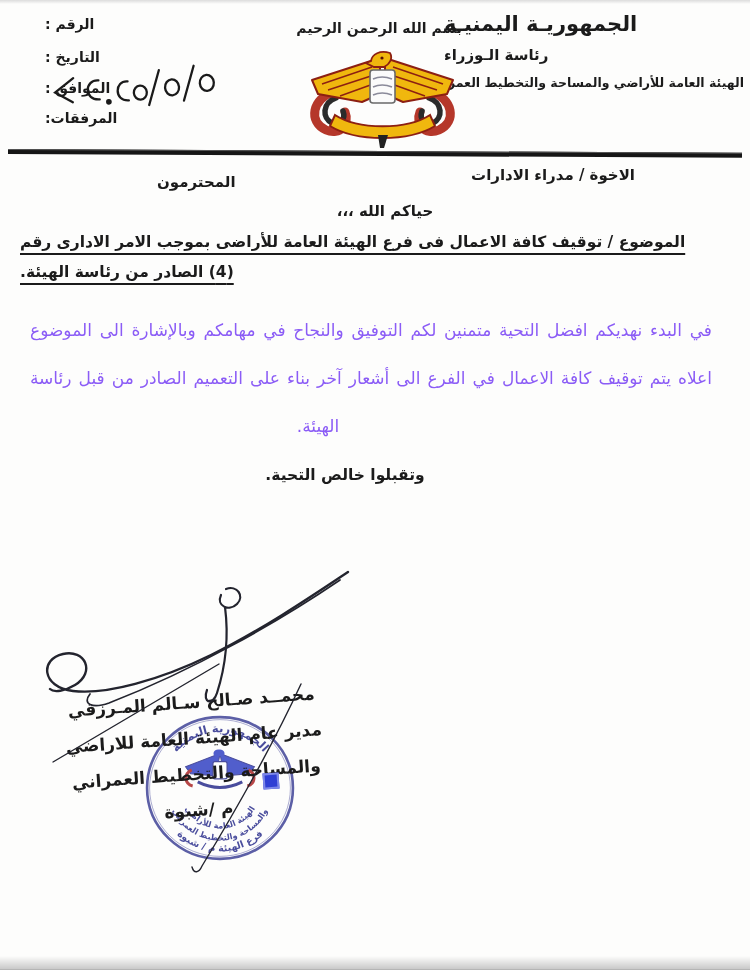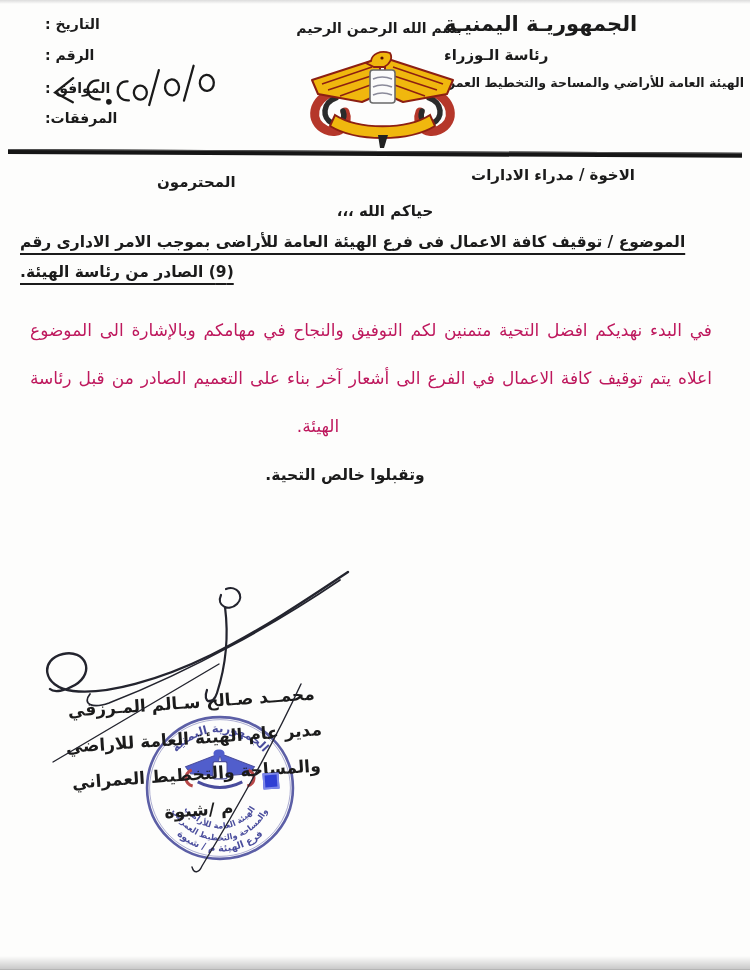--- a/index.html
+++ b/index.html
@@ -35,21 +35,21 @@
   
   .addr-right{position:absolute;top:166px;right:115px;font-weight:bold;font-size:15px;direction:rtl;white-space:nowrap;}
   .addr-left{position:absolute;top:173px;left:157px;font-weight:bold;font-size:15px;direction:rtl;}
   .greeting{position:absolute;top:202px;left:326px;width:118px;text-align:center;
     font-weight:bold;font-size:15px;direction:rtl;white-space:nowrap;}
   .subject{position:absolute;top:233px;left:20px;right:8px;text-align:left;direction:rtl;
     font-weight:bold;font-size:15.5px;}
   .subject .s1,.subject .s2{display:inline-block;white-space:nowrap;
     text-decoration:underline;text-underline-offset:6px;text-decoration-thickness:1.5px;}
   .subject .s2{margin-top:12px;}
-  .bodytext{position:absolute;top:320px;right:38px;left:30px;direction:rtl;font-size:17px;color:#be185d;}
+  .bodytext{position:absolute;top:320px;right:38px;left:30px;direction:rtl;font-size:17px;color:#8b5cf6;}
   .bodytext .b1,.bodytext .b2{white-space:nowrap;text-align:justify;text-align-last:justify;height:48px;}
   .bodytext .b3{text-align:center;position:relative;left:-53px;}
   .closing{position:absolute;top:466px;left:262px;width:166px;text-align:center;
     font-weight:bold;font-size:15.5px;direction:rtl;white-space:nowrap;}
 
   
   .sig{position:absolute;left:10px;top:552px;width:352px;height:332px;z-index:5;}
   .nameblock{position:absolute;left:28px;top:684px;width:334px;transform:rotate(-4deg);
     text-align:center;direction:rtl;font-weight:bold;font-size:17px;line-height:36px;z-index:3;}
   .stamp{position:absolute;left:141px;top:711px;width:158px;height:154px;z-index:2;opacity:.93;}
@@ -92,22 +92,22 @@
 
     <rect x="70" y="20" width="25" height="33" rx="3" fill="#fbfbfb" stroke="#6a6a6a" stroke-width="1.6"></rect>
     <path d="M73,29 Q82,25 92,29 M73,37 Q82,33 92,37 M73,45 Q82,41 92,45" fill="none" stroke="#8a8a9a" stroke-width="1.6"></path>
 
     <path d="M30,76 C56,92 109,92 135,76 L130,65 C107,80 58,80 35,65 Z" fill="#f0b70e" stroke="#8c1f12" stroke-width="2"></path>
 
     <path d="M78,85 L88,85 L84,98 L80,98 Z" fill="#222222"></path>
   </svg>
 
   <div class="fields">
+    <div class="frow fr1">الرقم :</div>
     <div class="frow fr2">التاريخ :</div>
-    <div class="frow fr1">الرقم :</div>
     <div class="frow fr3">الموافق :</div>
     <div class="frow">المرفقات:</div>
   </div>
 
   <svg class="handdate" viewBox="0 0 185 56" title="٥ / ٥ / ٢٠٢٥">
     <g fill="none" stroke="#1a1a1a" stroke-width="2.3" stroke-linecap="round" transform="rotate(-4 92 28)">
       <path d="M32,14 L13,27 L30,38"></path>
       <path d="M57,18 C43,16 41,37 57,37"></path>
       <circle cx="66" cy="40" r="1.7" fill="#1a1a1a"></circle>
       <path d="M86,21 C73,19 71,40 86,40"></path>
@@ -120,21 +120,21 @@
   </svg>
 
   <div class="divider"></div>
 
   <div class="addr-right">الاخوة / مدراء الادارات</div>
   <div class="addr-left">المحترمون</div>
   <div class="greeting">حياكم الله ،،،</div>
 
   <div class="subject">
     <span class="s1">الموضوع / توقيف كافة الاعمال فى فرع الهيئة العامة للأراضى بموجب الامر الادارى رقم</span><br>
-    <span class="s2">(9) الصادر من رئاسة الهيئة.</span>
+    <span class="s2">(4) الصادر من رئاسة الهيئة.</span>
   </div>
 
   <div class="bodytext">
     <div class="b1">في البدء نهديكم افضل التحية متمنين لكم التوفيق والنجاح في مهامكم وبالإشارة الى الموضوع</div>
     <div class="b2">اعلاه يتم توقيف كافة الاعمال في الفرع الى أشعار آخر بناء على التعميم الصادر من قبل رئاسة</div>
     <div class="b3">الهيئة.</div>
   </div>
 
   <div class="closing">وتقبلوا خالص التحية.</div>
 

